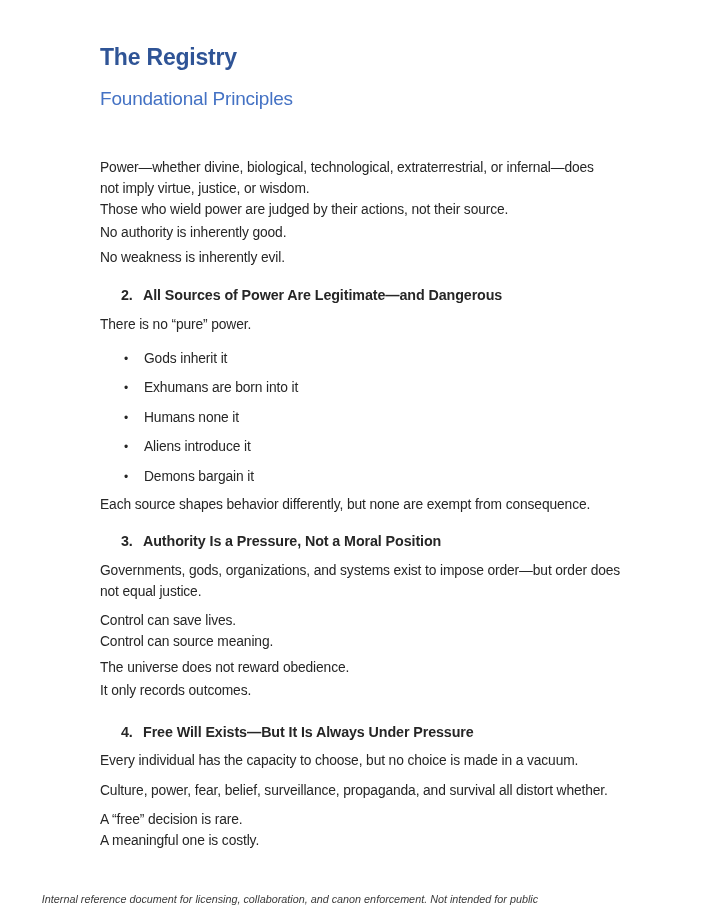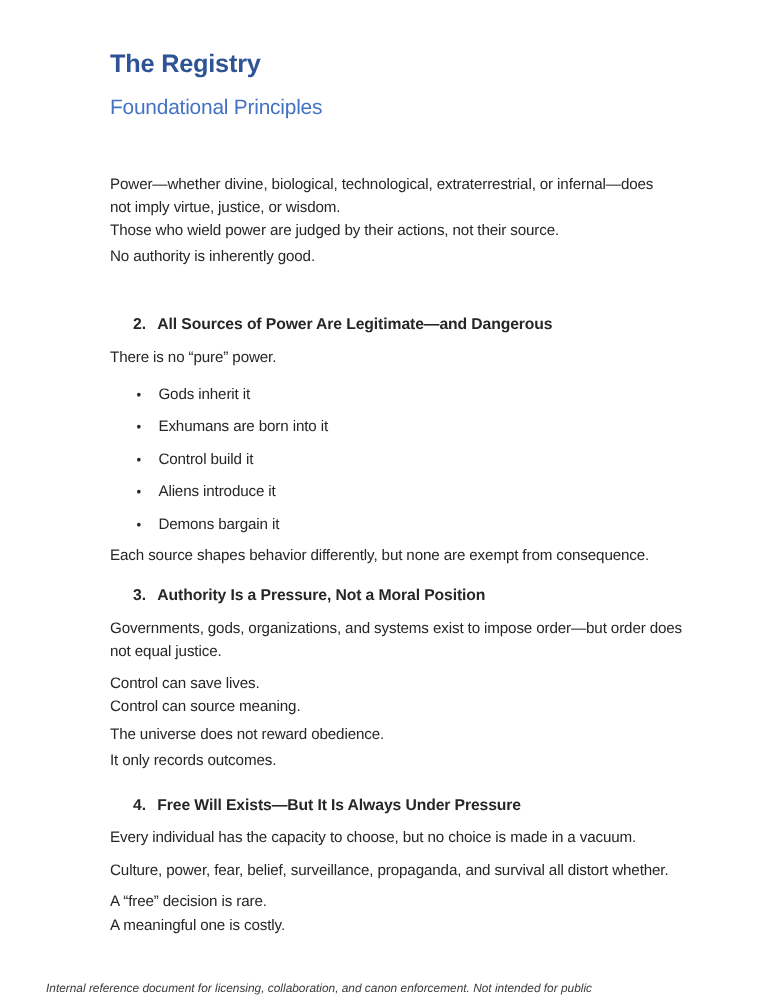--- a/index.html
+++ b/index.html
@@ -74,35 +74,38 @@
   <div class="abs subtitle">Foundational Principles</div>
 
   <div class="abs para" style="top:133px">
     <div class="line">Power—whether divine, biological, technological, extraterrestrial, or infernal—does</div>
     <div class="line">not imply virtue, justice, or wisdom.</div>
     <div class="line">Those who wield power are judged by their actions, not their source.</div>
   </div>
   <div class="abs para" style="top:198px">
     <div class="line">No authority is inherently good.</div>
   </div>
+  <div class="abs para" style="top:223px">
+    <div class="line">No weakness is inherently evil.</div>
+  </div>
 
   <div class="abs hnum" style="top:263px">
     <span class="num">2.</span><span>All Sources of Power Are Legitimate—and Dangerous</span>
   </div>
   <div class="abs para" style="top:290px">
     <div class="line">There is no “pure” power.</div>
   </div>
   <div class="abs bullet" style="top:324px">
     <span class="dot">•</span><span>Gods inherit it</span>
   </div>
   <div class="abs bullet" style="top:353px">
     <span class="dot">•</span><span>Exhumans are born into it</span>
   </div>
   <div class="abs bullet" style="top:383px">
-    <span class="dot">•</span><span>Control build it</span>
+    <span class="dot">•</span><span>Humans none it</span>
   </div>
   <div class="abs bullet" style="top:412px">
     <span class="dot">•</span><span>Aliens introduce it</span>
   </div>
   <div class="abs bullet" style="top:442px">
     <span class="dot">•</span><span>Demons bargain it</span>
   </div>
   <div class="abs para" style="top:470px">
     <div class="line">Each source shapes behavior differently, but none are exempt from consequence.</div>
   </div>

